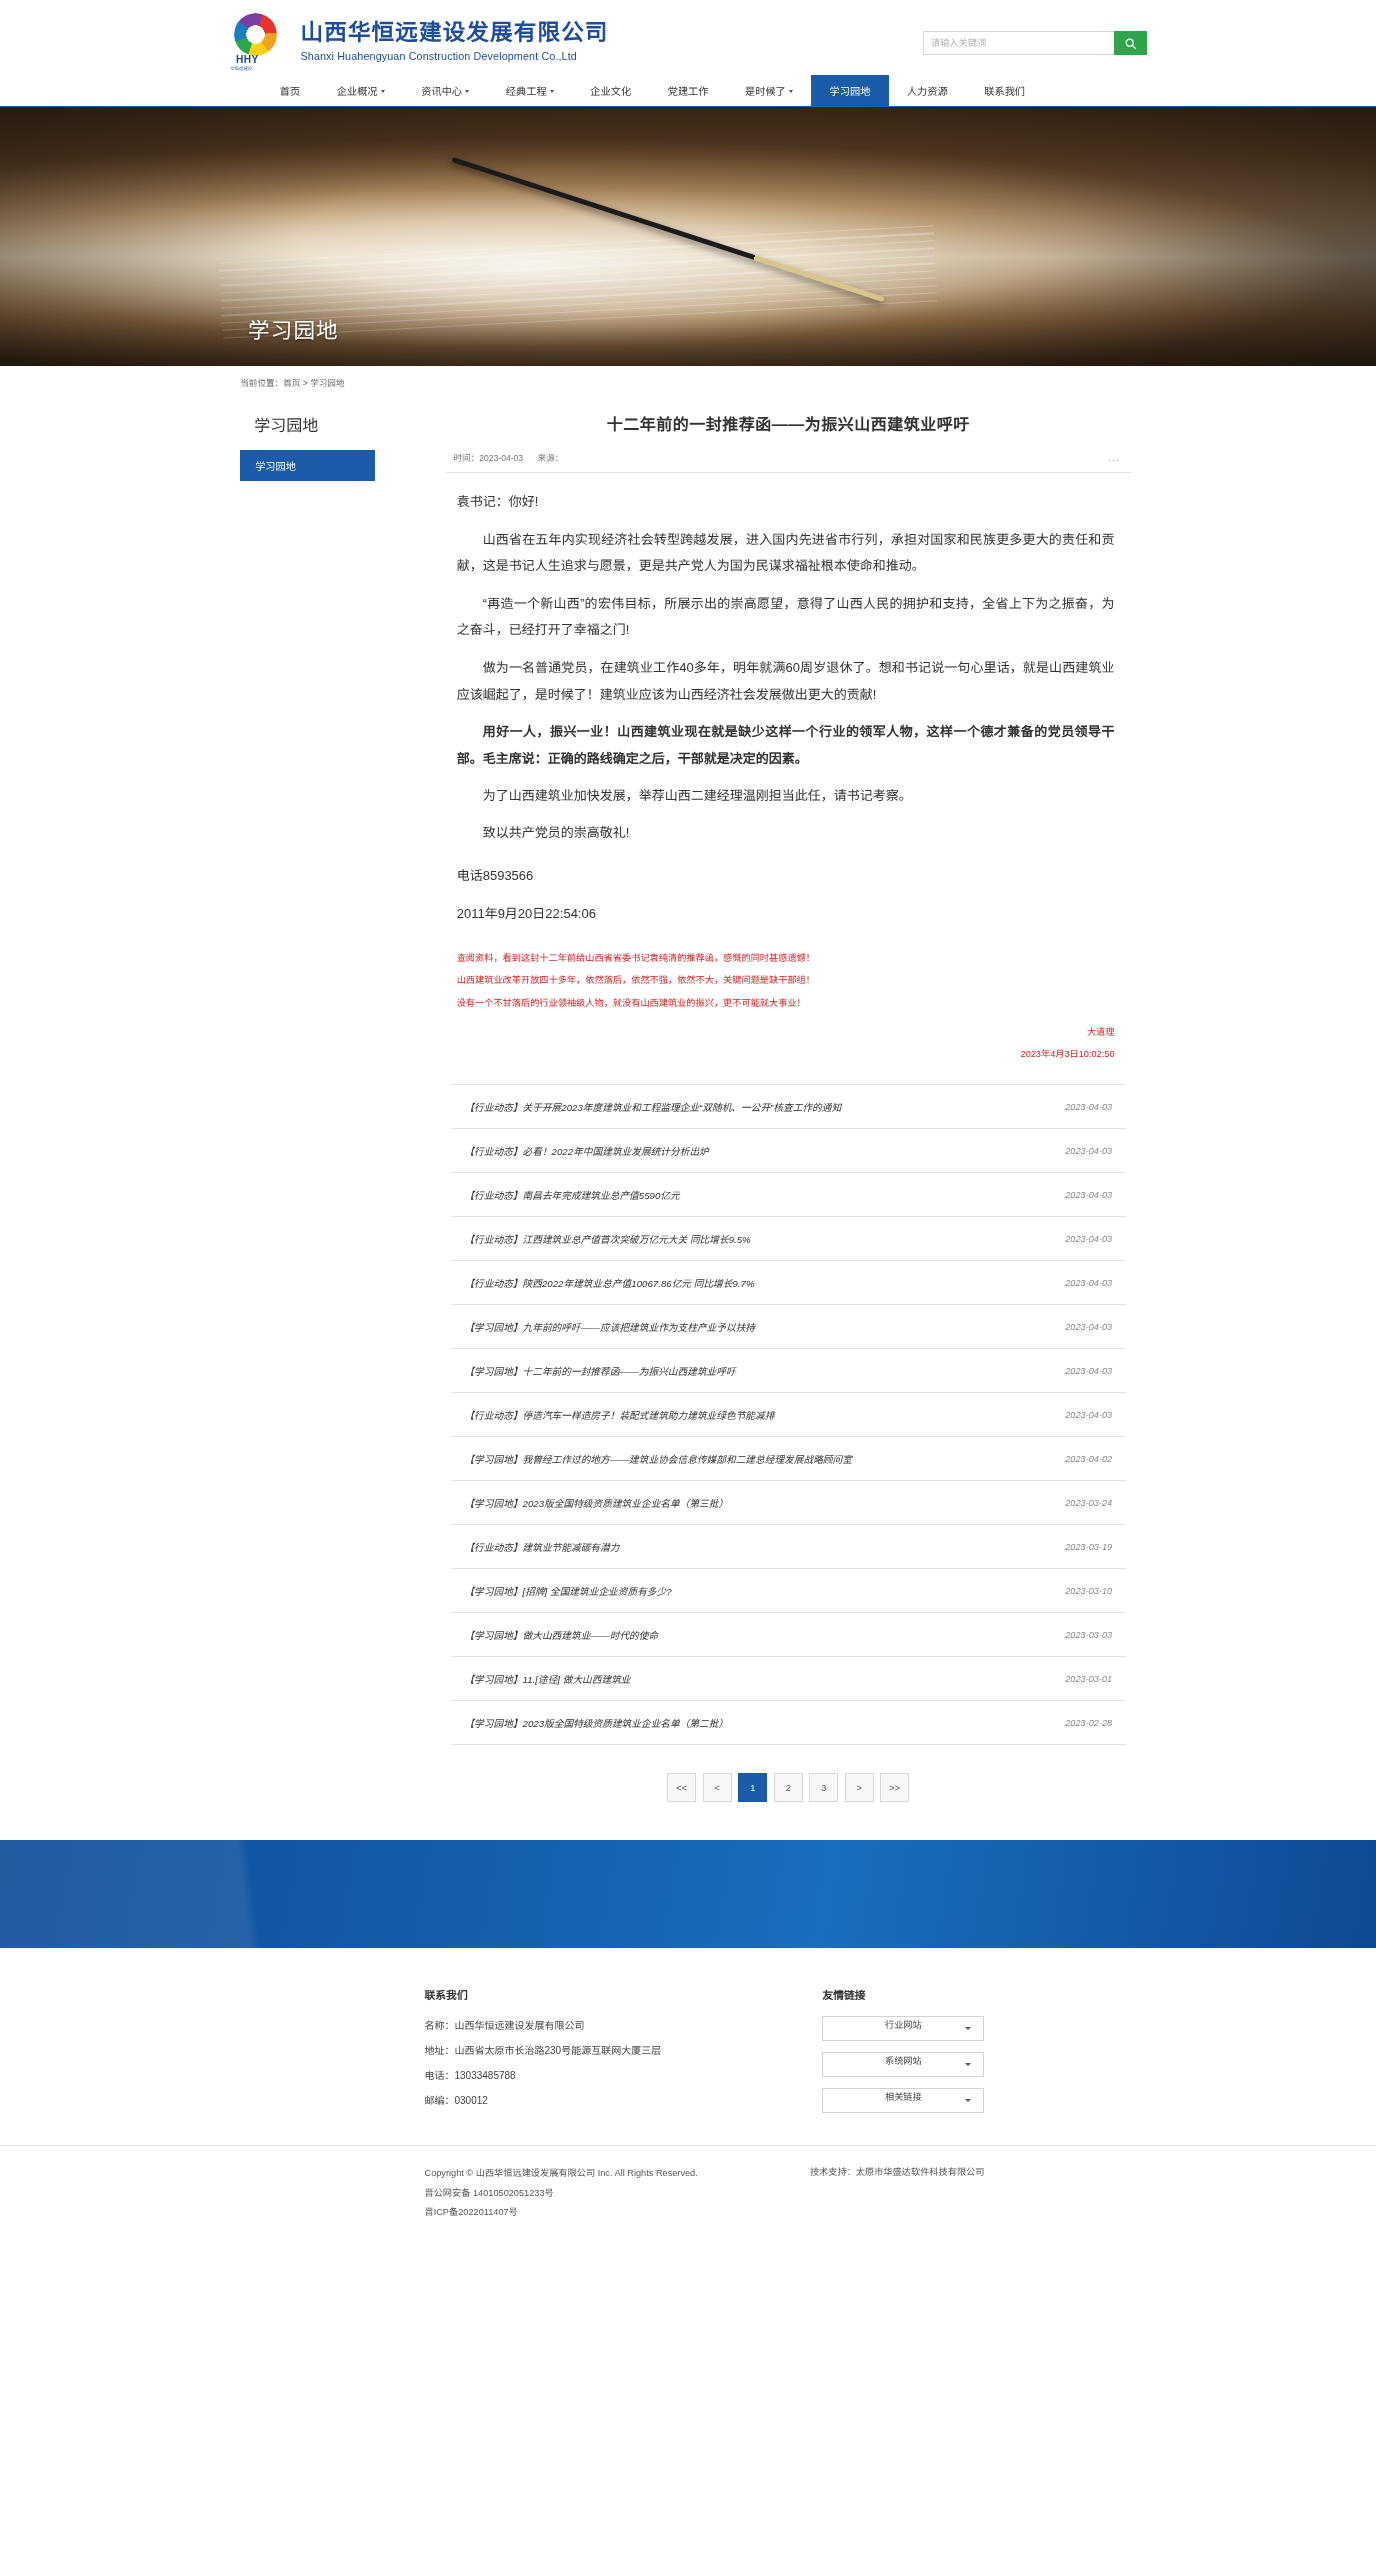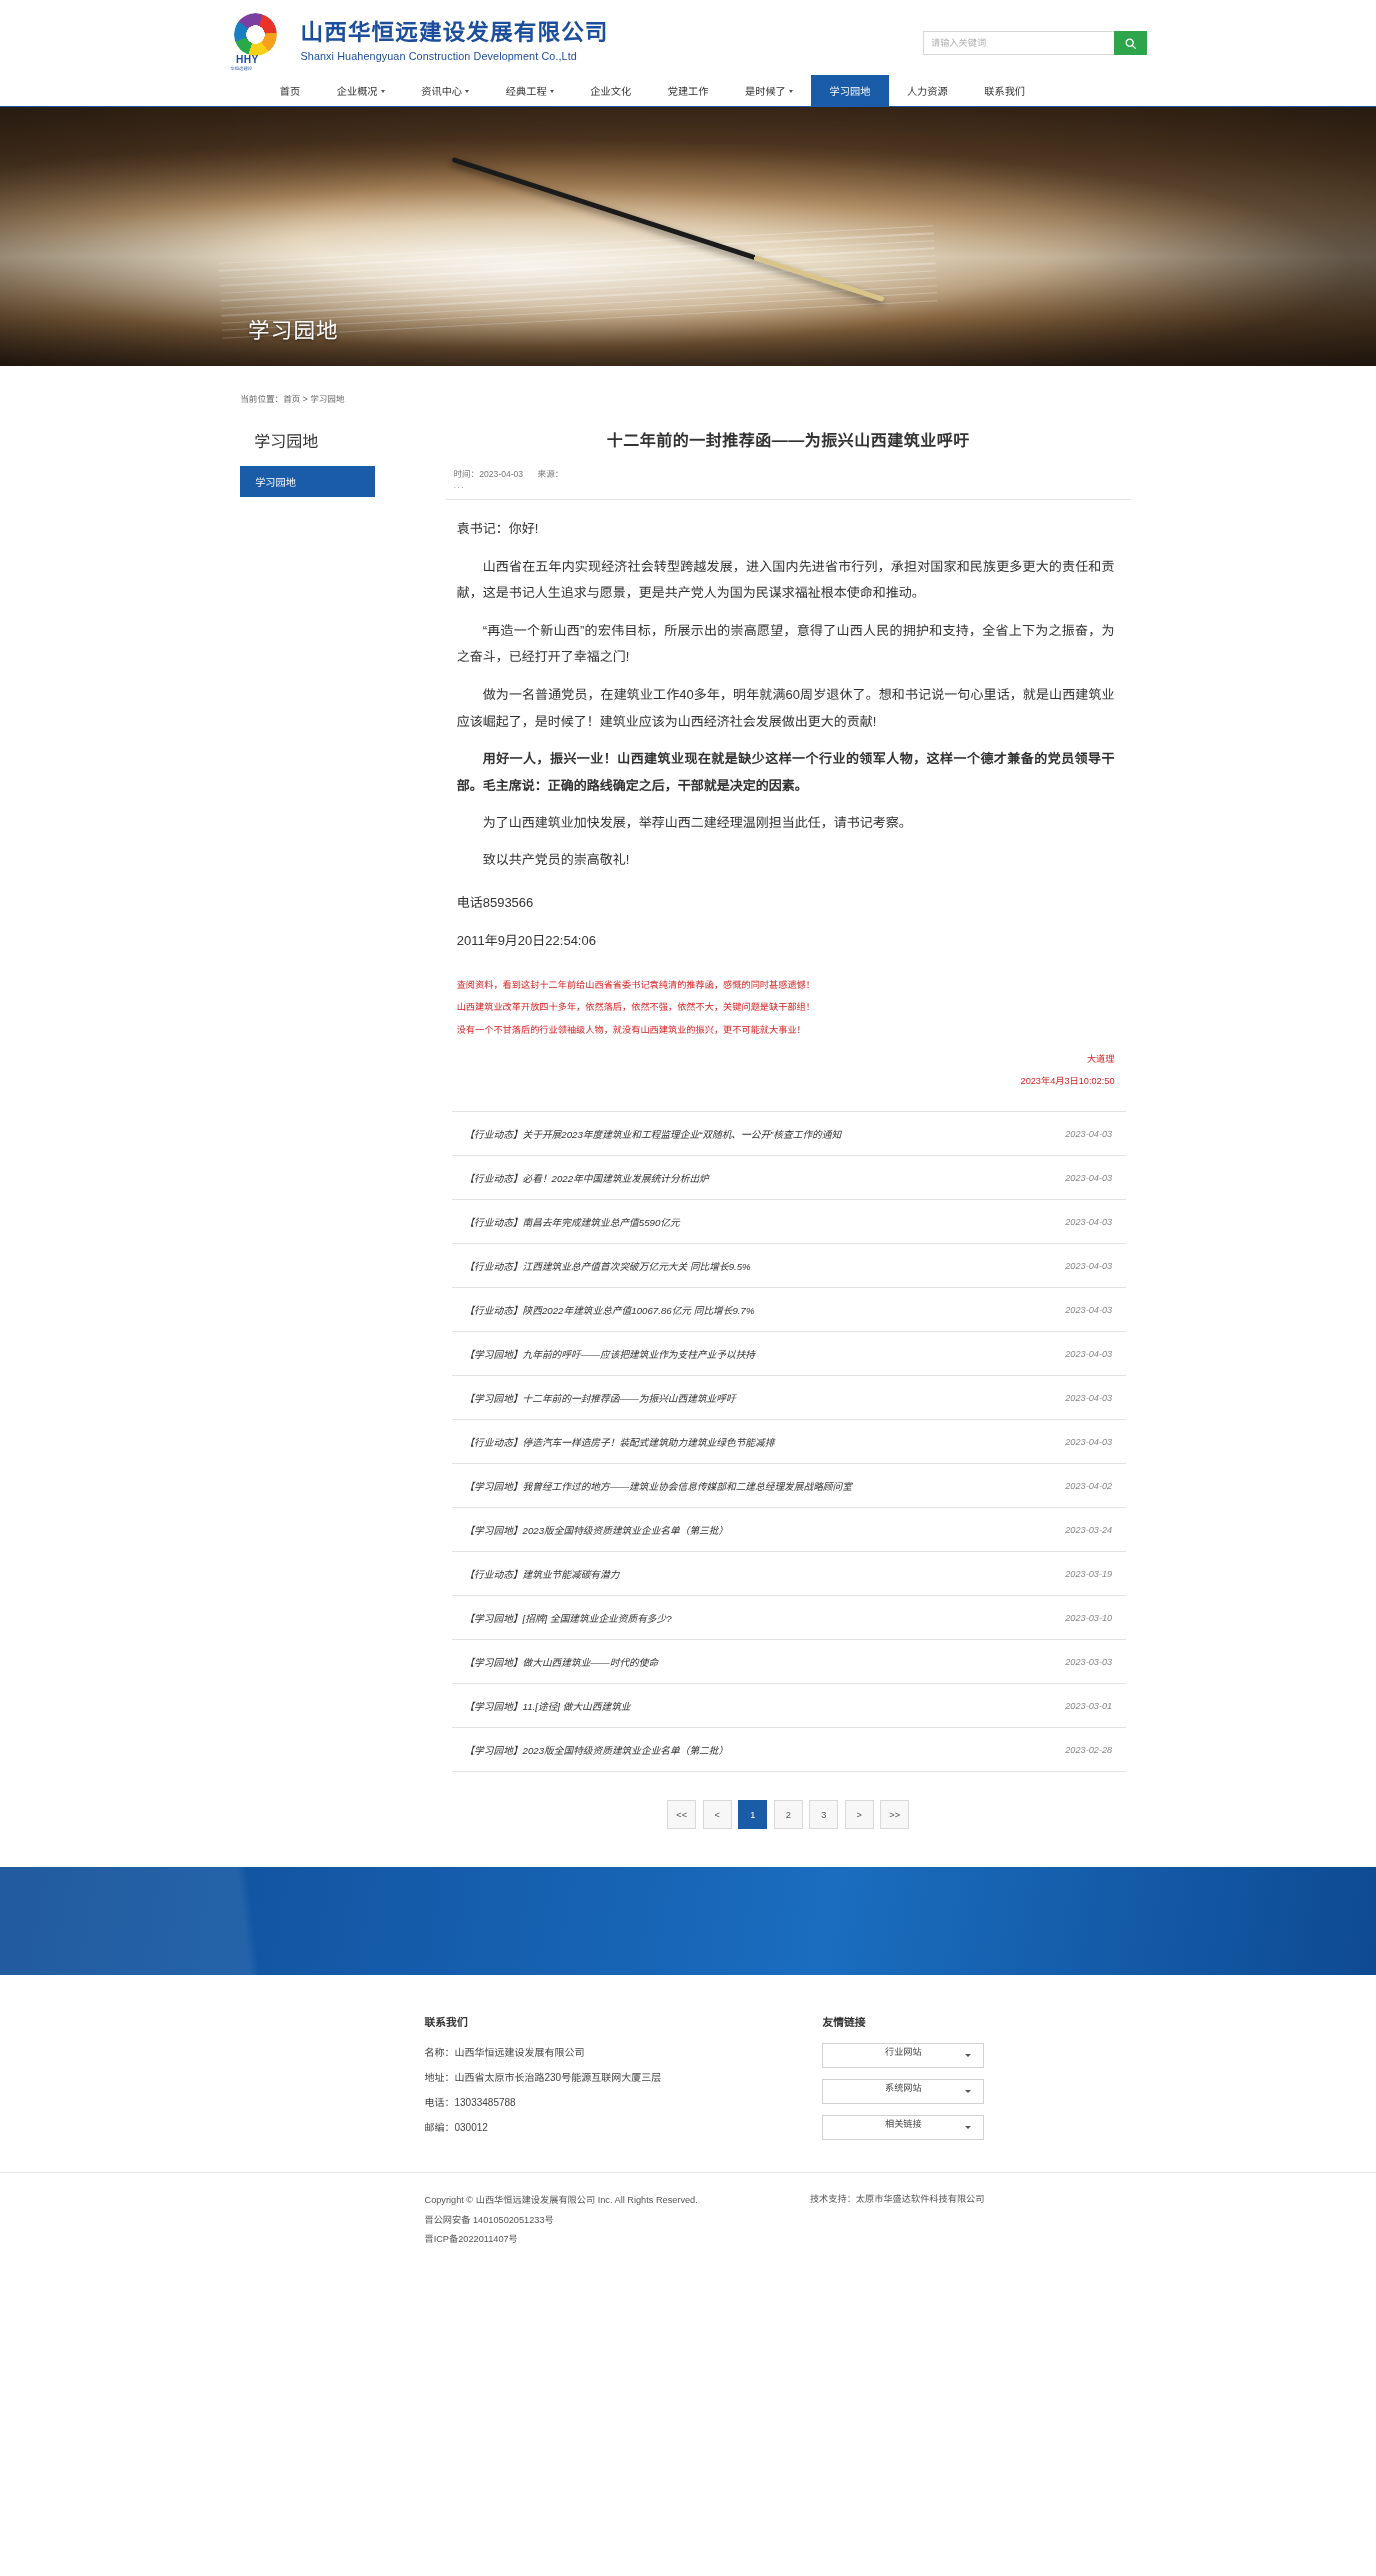--- a/index.html
+++ b/index.html
@@ -150,21 +150,21 @@
     top: 221px;
     transform: translateY(-50%);
     font-size: 21.6px;
     color:#ffffff;
     font-weight: 500;
     text-shadow: 0 1.1px 3.2px rgba(0,0,0,.6);
     letter-spacing: 1.1px;
   }
 
   
-  .page-wrap { width: 916px; margin: 0 auto; padding-top: 16px; }
+  .page-wrap { width: 916px; margin: 0 auto; padding-top: 0; }
   .breadcrumb {
     font-size: 8.6px; color:#666;
     padding: 9.7px 0 7.5px 9.7px;
   }
   .breadcrumb a { color:#666; text-decoration:none; }
 
   .cols { display:flex; align-items:flex-start; gap: 0px; }
   .left-col { width: 210px; flex:0 0 210px; padding-left: 9.7px; padding-top: 7.5px; }
   .left-title {
     font-size: 16px; color:#333; font-weight:500;
@@ -185,26 +185,25 @@
 
   .article-title {
     text-align:center;
     font-size: 16px;
     font-weight: bold;
     color:#333;
     padding: 15px 0 16px 0;
     letter-spacing: 0.5px;
   }
   .meta-row {
-    display:flex; justify-content:space-between; align-items:flex-start;
+    display:flex; justify-content:space-between; align-items:flex-end;
     border-bottom: 0.5px solid #e3e3e3;
     padding: 0 10.8px 9.7px 7.5px;
     font-size: 8.6px;
     color:#777;
-    flex-direction:column;
   }
   .meta-dots { font-size: 9.7px; color:#999; letter-spacing:1.1px; }
 
   .article-body { padding: 16px 16px 5.4px 10.8px; }
   .article-body p {
     font-size: 13px;
     line-height: 2.05;
     color:#333;
     margin: 0 0 10.8px 0;
     text-align: justify;

